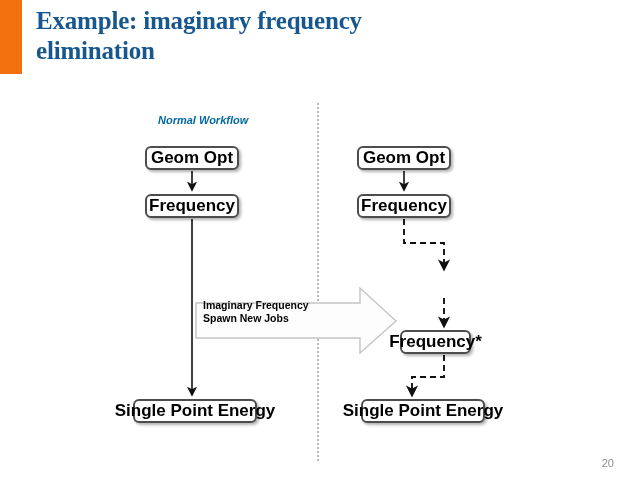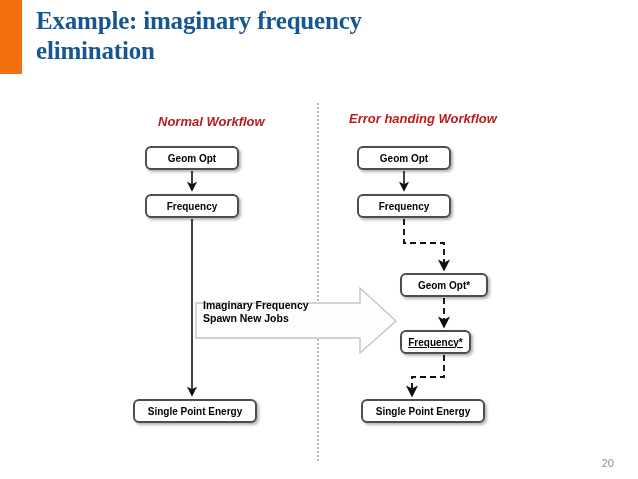--- a/index.html
+++ b/index.html
@@ -51,57 +51,57 @@
     position: absolute;
     left: 317px;
     top: 103px;
     width: 0;
     height: 358px;
     border-left: 2px dotted #b9b9b9;
   }
 
   .col-header {
     position: absolute;
-    font-size: 13px;
+    font-size: 11px;
     font-weight: bold;
     font-style: italic;
-    color: #b91c1c;
+    color: #0369a1;
     white-space: nowrap;
   }
   #header-normal  { left: 158px; top: 114px; }
   #header-error   { left: 349px; top: 111px; }
 
   
   .flowbox {
     position: absolute;
     box-sizing: border-box;
     background: #ffffff;
     border: 2px solid #4d4d4d;
     border-radius: 6px;
     box-shadow: 2px 2px 3px rgba(0,0,0,0.30);
     color: #000000;
-    font-size: 10px;
+    font-size: 17px;
     font-weight: bold;
     display: flex;
     align-items: center;
     justify-content: center;
     height: 24px;
     white-space: nowrap;
   }
 
   
   #box-l-geomopt   { left: 145px; top: 146px; width: 94px; }
   #box-l-frequency { left: 145px; top: 194px; width: 94px; }
   #box-l-spe       { left: 133px; top: 399px; width: 124px; }
 
   
   #box-r-geomopt    { left: 357px; top: 146px; width: 94px; }
   #box-r-frequency  { left: 357px; top: 194px; width: 94px; }
   #box-r-geomopt2   { left: 400px; top: 273px; width: 88px; }
-  #box-r-frequency2 { left: 400px; top: 330px; width: 71px; text-decoration: underline; }
+  #box-r-frequency2 { left: 400px; top: 330px; width: 71px; }
   #box-r-spe        { left: 361px; top: 399px; width: 124px; }
 
   
   #arrow-annotation {
     position: absolute;
     left: 203px;
     top: 299px;
     color: #000000;
     font-size: 10.5px;
     font-weight: bold;
@@ -133,21 +133,20 @@
 
 <div id="accent-bar"></div>
 <div id="slide-title">Example: imaginary frequency
 elimination</div>
 
 <div id="diagram">
 
   <div id="divider"></div>
 
   <div class="col-header" id="header-normal">Normal Workflow</div>
-  <div class="col-header" id="header-error">Error handing Workflow</div>
 
   <svg class="overlay" viewBox="0 0 638 479" xmlns="http://www.w3.org/2000/svg">
     <defs>
       <marker id="ah-solid" markerWidth="8" markerHeight="8" refX="4" refY="4" orient="auto" markerUnits="strokeWidth">
         <path d="M0,0.8 L6.4,4 L0,7.2 L1.6,4 Z" fill="#111111"></path>
       </marker>
       <marker id="ah-dash" markerWidth="8" markerHeight="8" refX="4" refY="4" orient="auto" markerUnits="strokeWidth">
         <path d="M0,0.8 L6.4,4 L0,7.2 L1.6,4 Z" fill="#111111"></path>
       </marker>
     </defs>
@@ -179,19 +178,18 @@
 
   <div id="arrow-annotation">Imaginary Frequency
 Spawn New Jobs</div>
 
   <div class="flowbox" id="box-l-geomopt">Geom Opt</div>
   <div class="flowbox" id="box-l-frequency">Frequency</div>
   <div class="flowbox" id="box-l-spe">Single Point Energy</div>
 
   <div class="flowbox" id="box-r-geomopt">Geom Opt</div>
   <div class="flowbox" id="box-r-frequency">Frequency</div>
-  <div class="flowbox" id="box-r-geomopt2">Geom Opt*</div>
   <div class="flowbox" id="box-r-frequency2">Frequency*</div>
   <div class="flowbox" id="box-r-spe">Single Point Energy</div>
 
 </div>
 
 <div id="page-number">20</div>
 
 </body></html>

